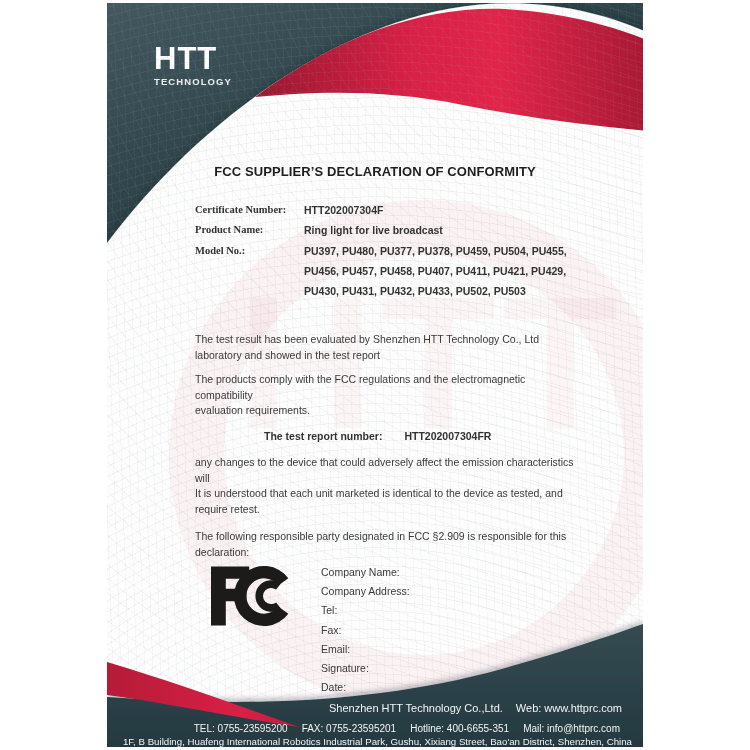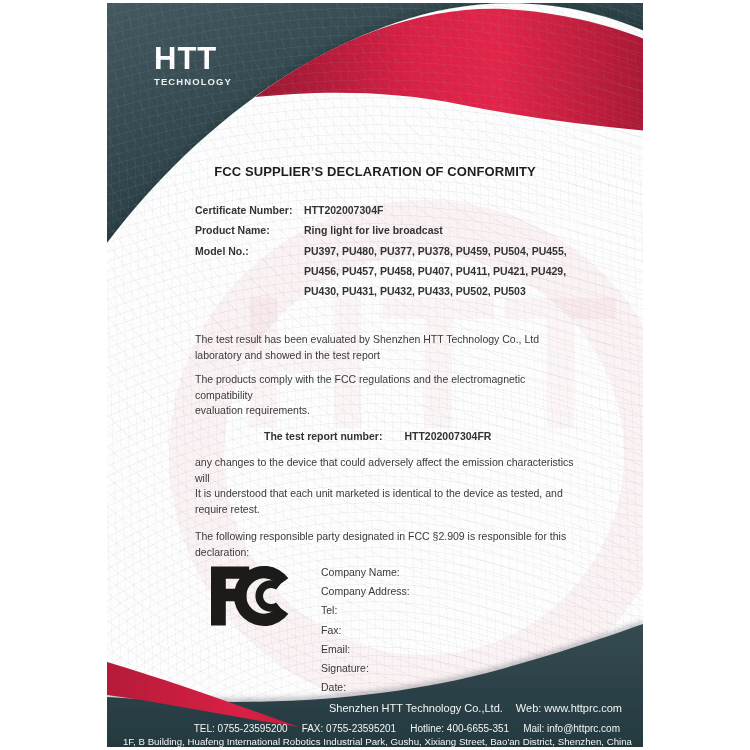--- a/index.html
+++ b/index.html
@@ -14,21 +14,21 @@
   .wm-ring{position:absolute;left:62px;top:197px;width:400px;height:400px;border-radius:50%;
     border:55px solid rgba(198,62,78,0.055);}
   .wm-text{position:absolute;left:130px;top:250px;font-size:190px;font-weight:bold;color:rgba(198,62,78,0.04);letter-spacing:6px;}
   svg.layer{position:absolute;left:0;display:block;}
   .brand{position:absolute;left:47px;top:41px;color:#ffffff;}
   .brand .name{font-size:31px;font-weight:bold;letter-spacing:1px;line-height:30px;}
   .brand .sub{font-size:9.5px;font-weight:bold;letter-spacing:1.1px;margin-top:2px;color:#eef2f3;}
   .doc-title{position:absolute;left:0;top:161px;width:100%;text-align:center;font-size:13px;font-weight:bold;color:#1e1e1e;letter-spacing:0.1px;}
   .fields{position:absolute;left:88px;top:197px;width:384px;font-size:10.5px;color:#333;}
   .frow{display:flex;line-height:20.3px;}
-  .frow .lbl{width:109px;font-weight:bold;flex:none;}
+  .frow .lbl{width:109px;font-weight:bold;flex:none;font-family:Liberation Serif, serif;}
   .frow .val{font-weight:bold;}
   .paragraphs{position:absolute;left:88px;top:329px;width:380px;font-size:10.5px;color:#3a3a3a;line-height:15.6px;}
   .para{margin:0 0 9px 0;}
   .report-line{font-weight:bold;color:#333;padding-left:69px;margin:0 0 11px 0;line-height:16px;}
   .report-line .rv{margin-left:22px;}
   .p-retest{margin-bottom:12px;}
   .contact{position:absolute;left:214px;top:560px;font-size:10.5px;color:#3a3a3a;line-height:19.2px;}
   .fcc{position:absolute;left:104px;top:562px;width:84px;height:62px;}
   .footer-text{position:absolute;color:#f3f5f5;white-space:nowrap;}
   .ft1{top:699px;right:21px;font-size:11px;font-weight:normal;}

